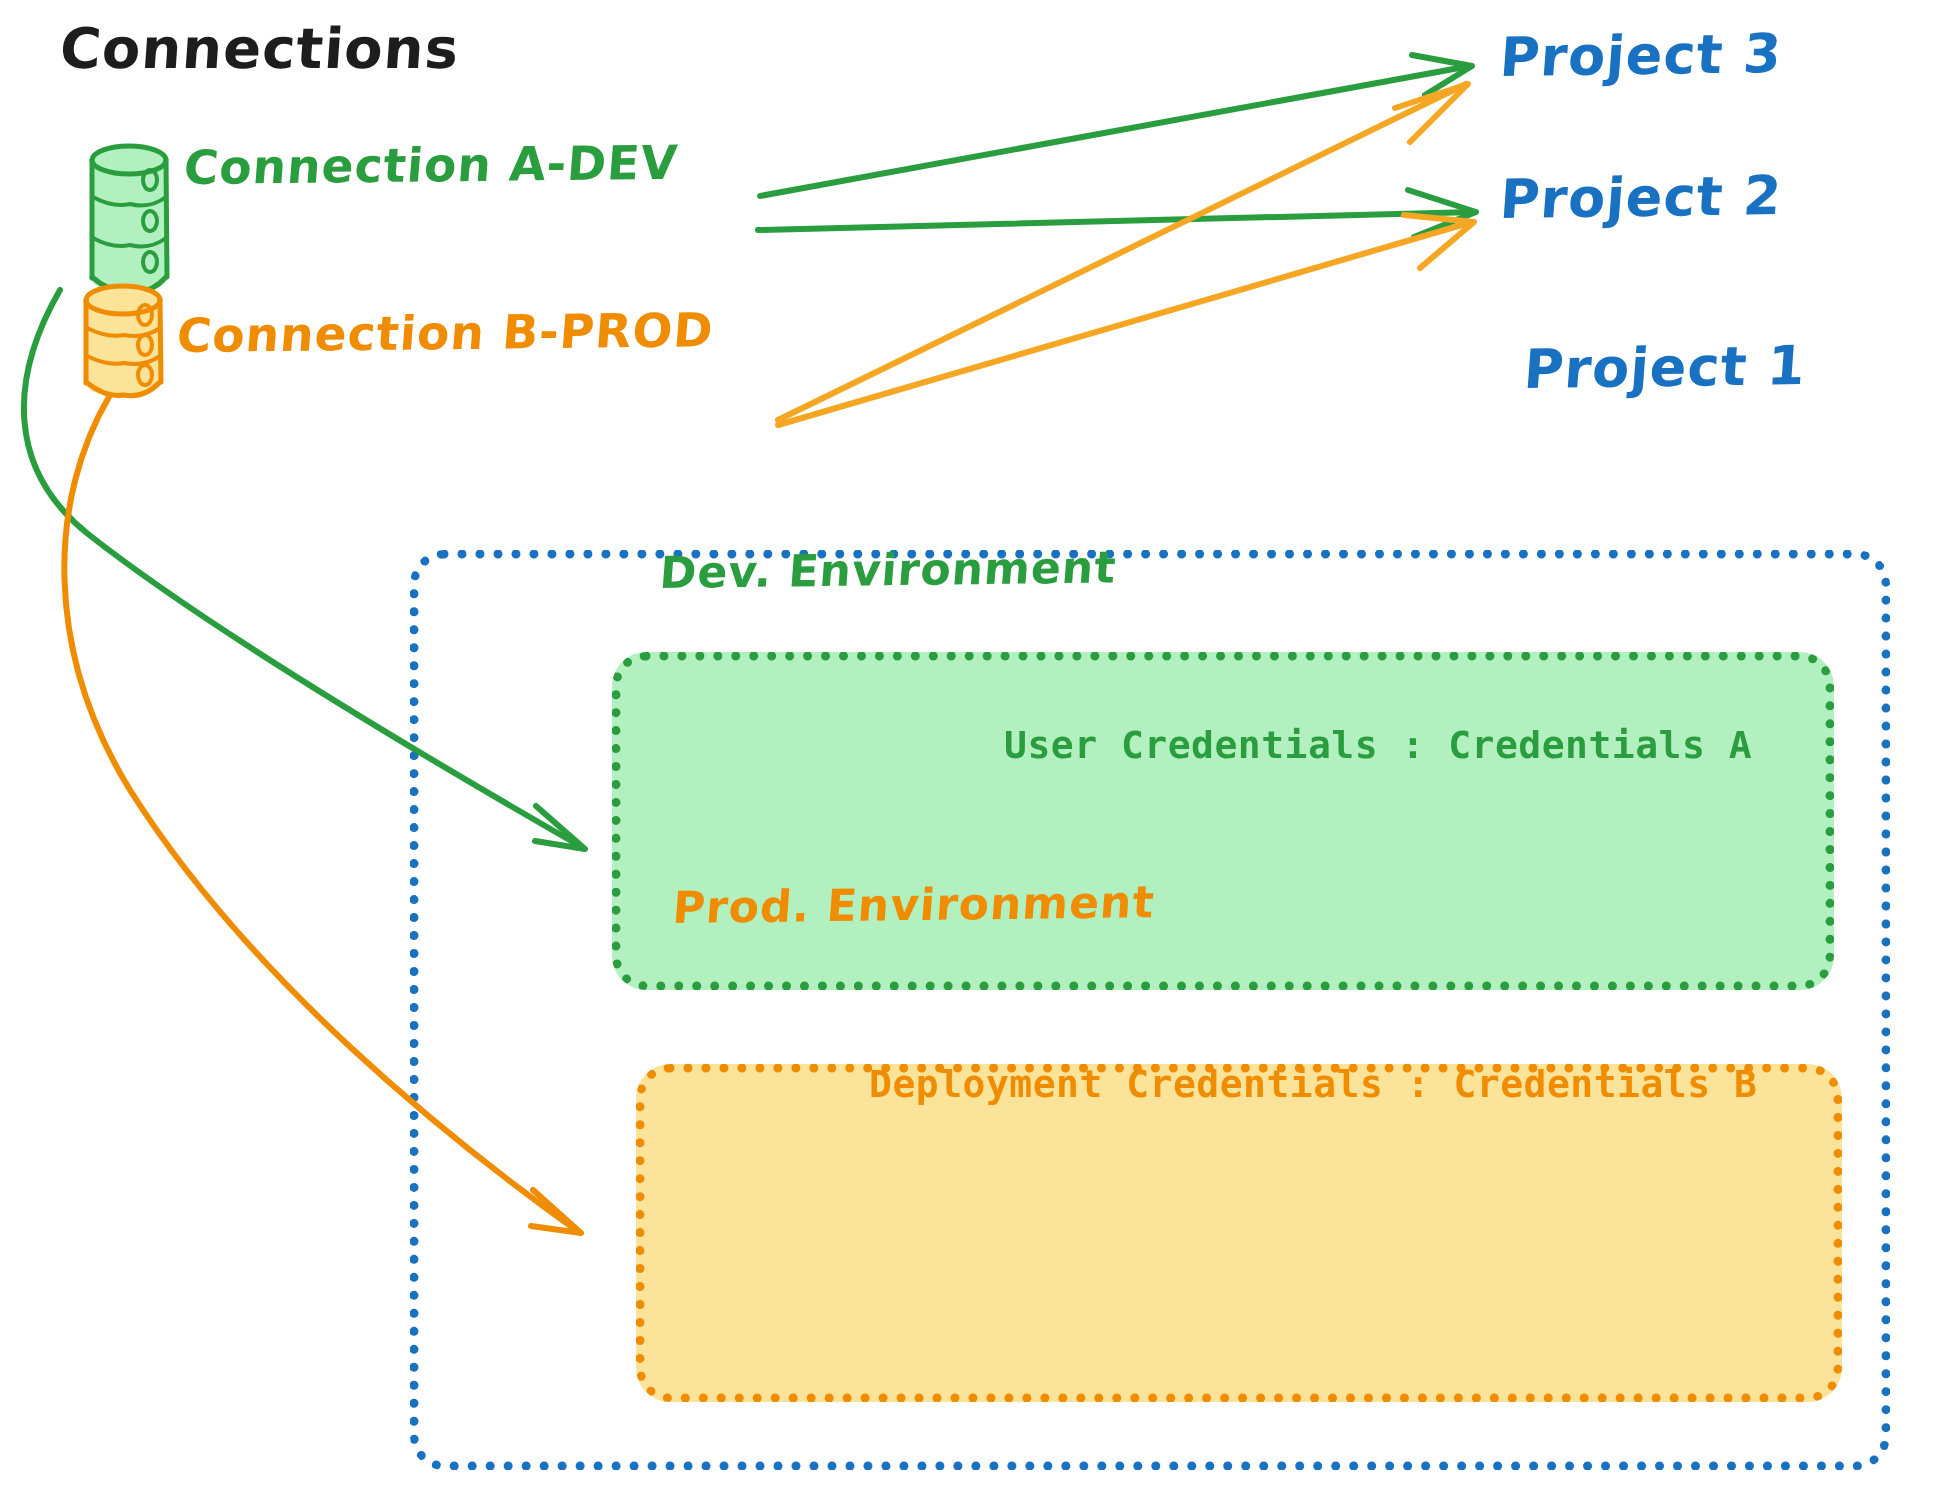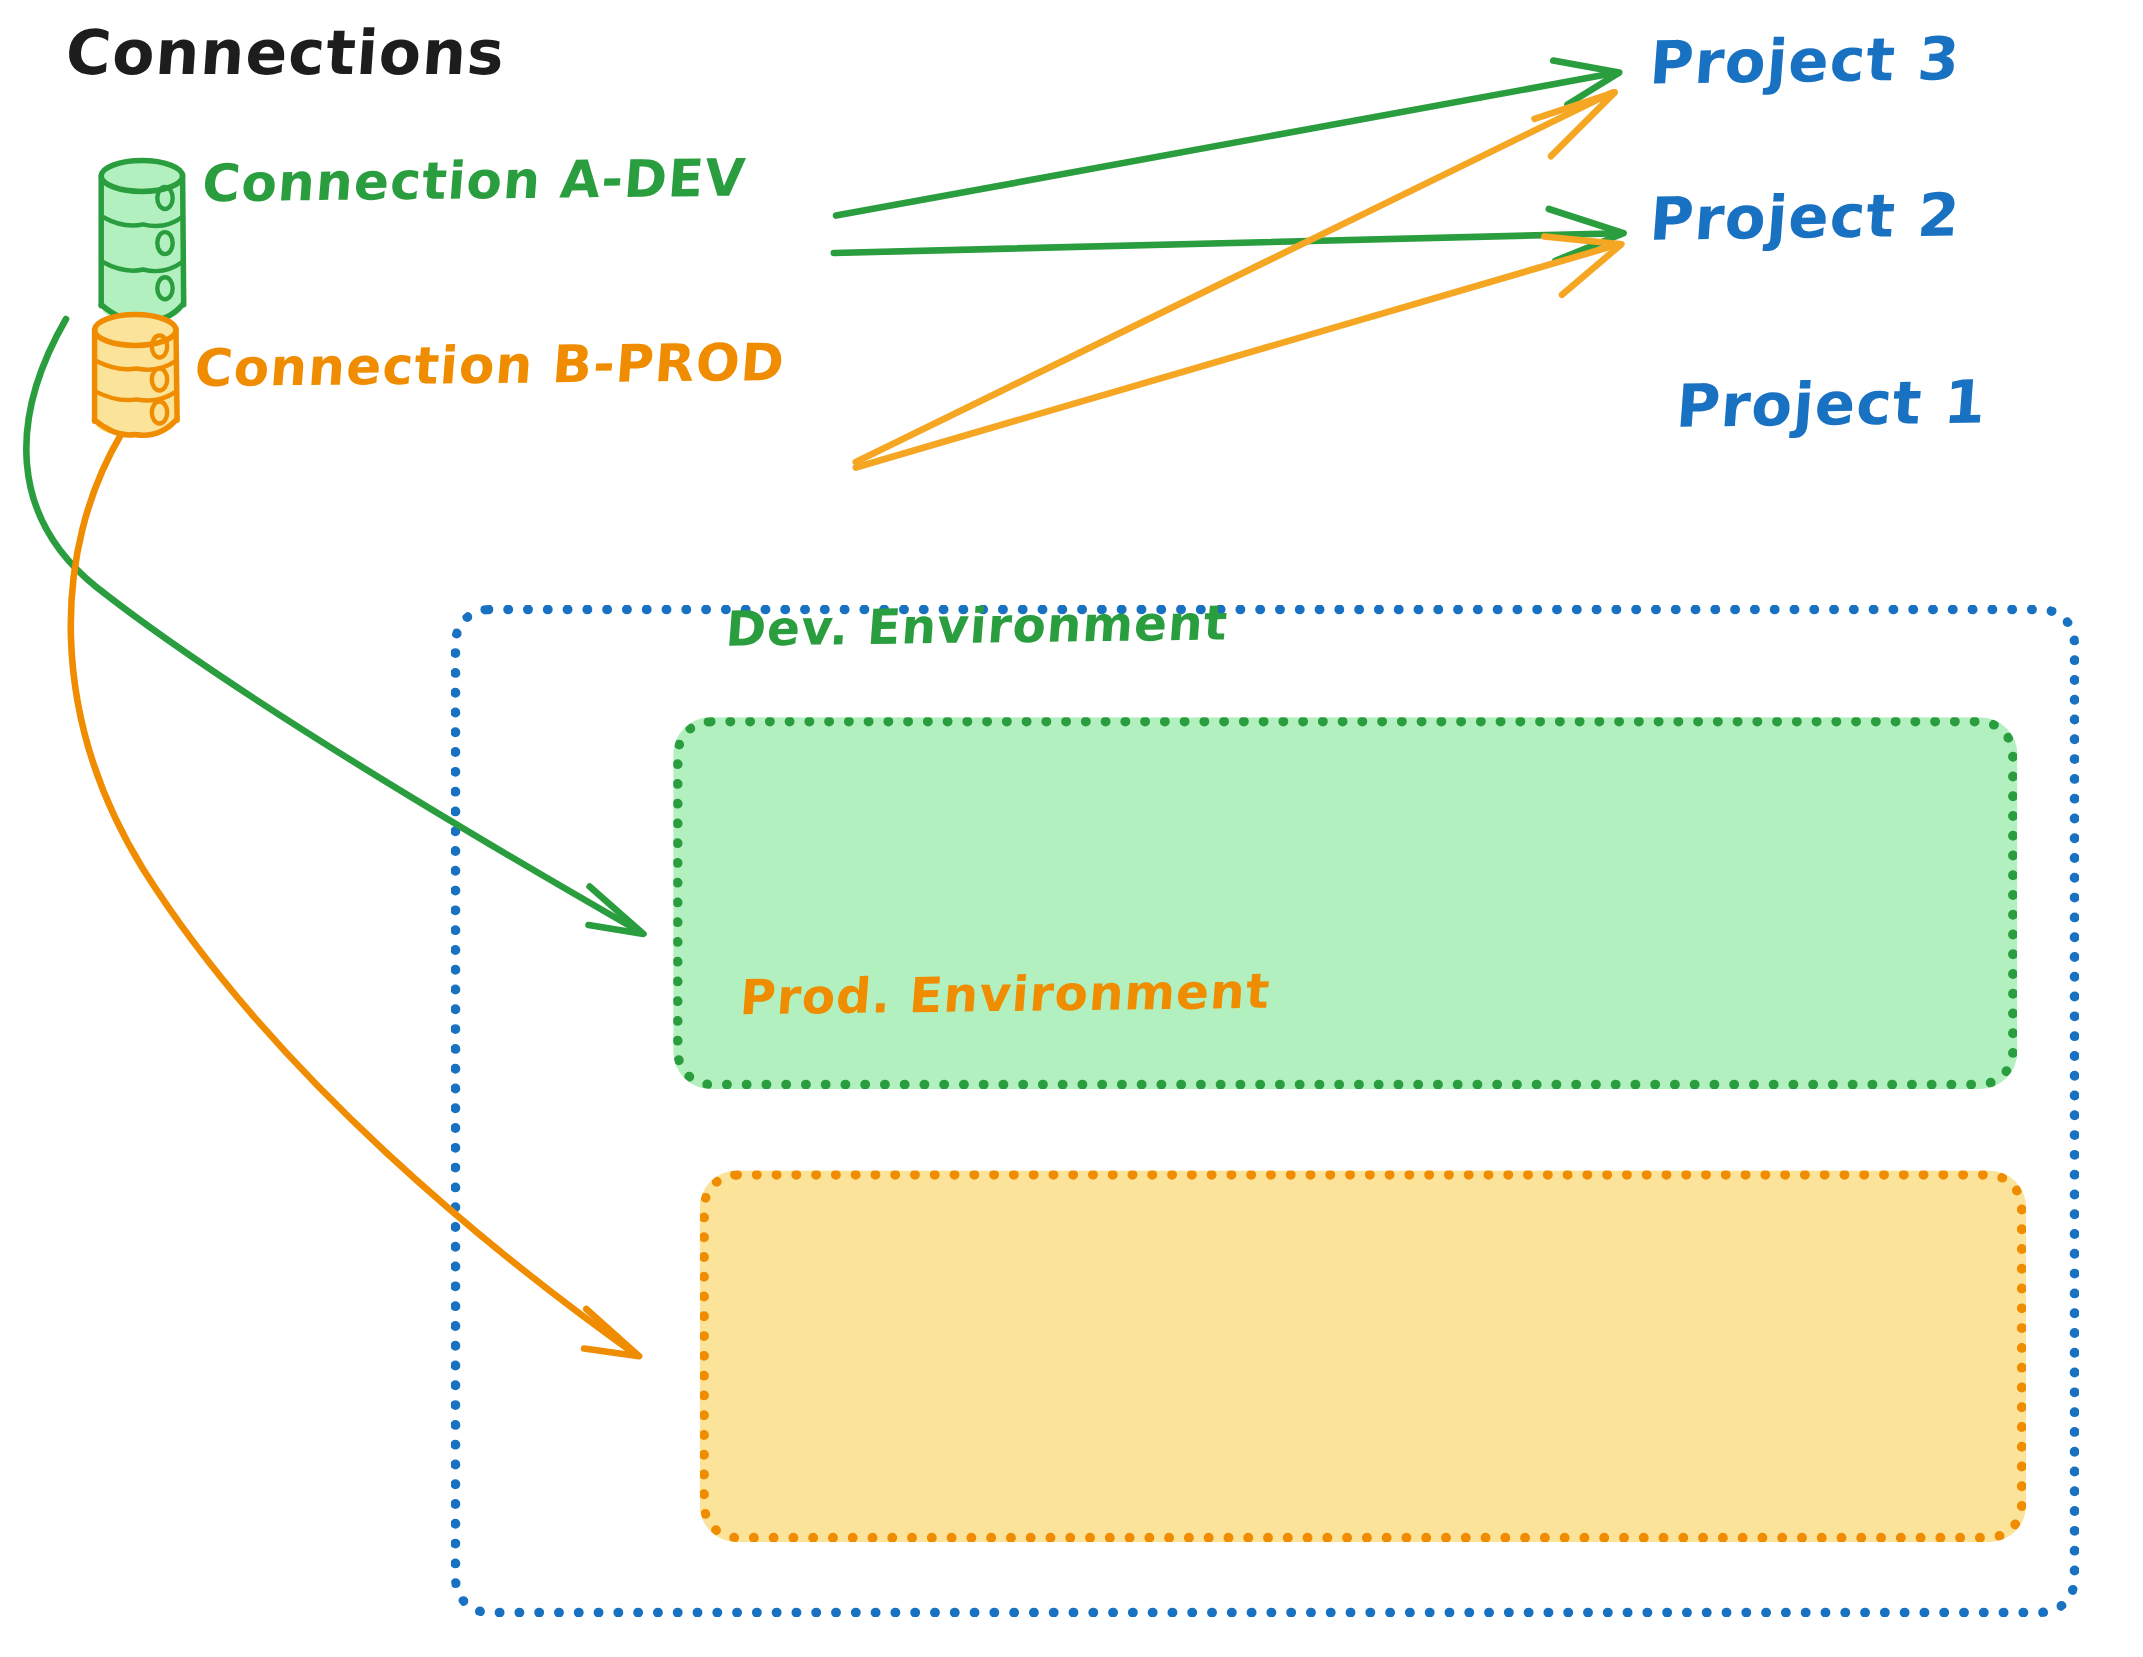--- a/index.html
+++ b/index.html
@@ -188,17 +188,19 @@
   <div class="hand" id="label-conn-b">Connection B-PROD</div>
 
   <div class="hand" id="label-project3">Project 3</div>
 
   <div class="hand" id="label-project2">Project 2</div>
 
   <div class="hand" id="label-project1">Project 1</div>
 
   <div class="hand" id="label-dev-env">Dev. Environment</div>
 
+  <div class="mono" id="text-dev-cred">User Credentials : Credentials A</div>
 
   <div class="hand" id="label-prod-env">Prod. Environment</div>
 
+  <div class="mono" id="text-prod-cred">Deployment Credentials : Credentials B</div>
 
 </div>
 
 </body></html>

